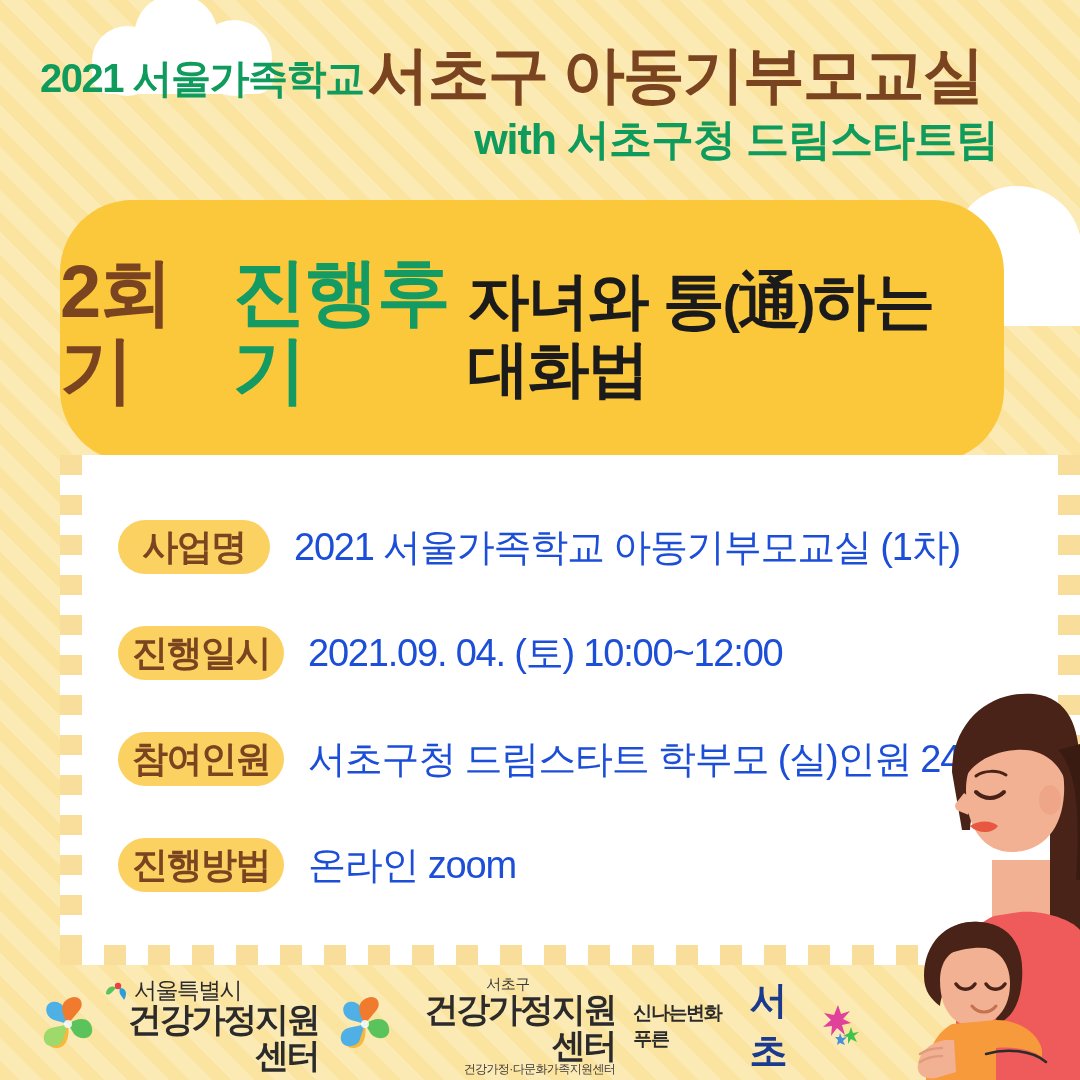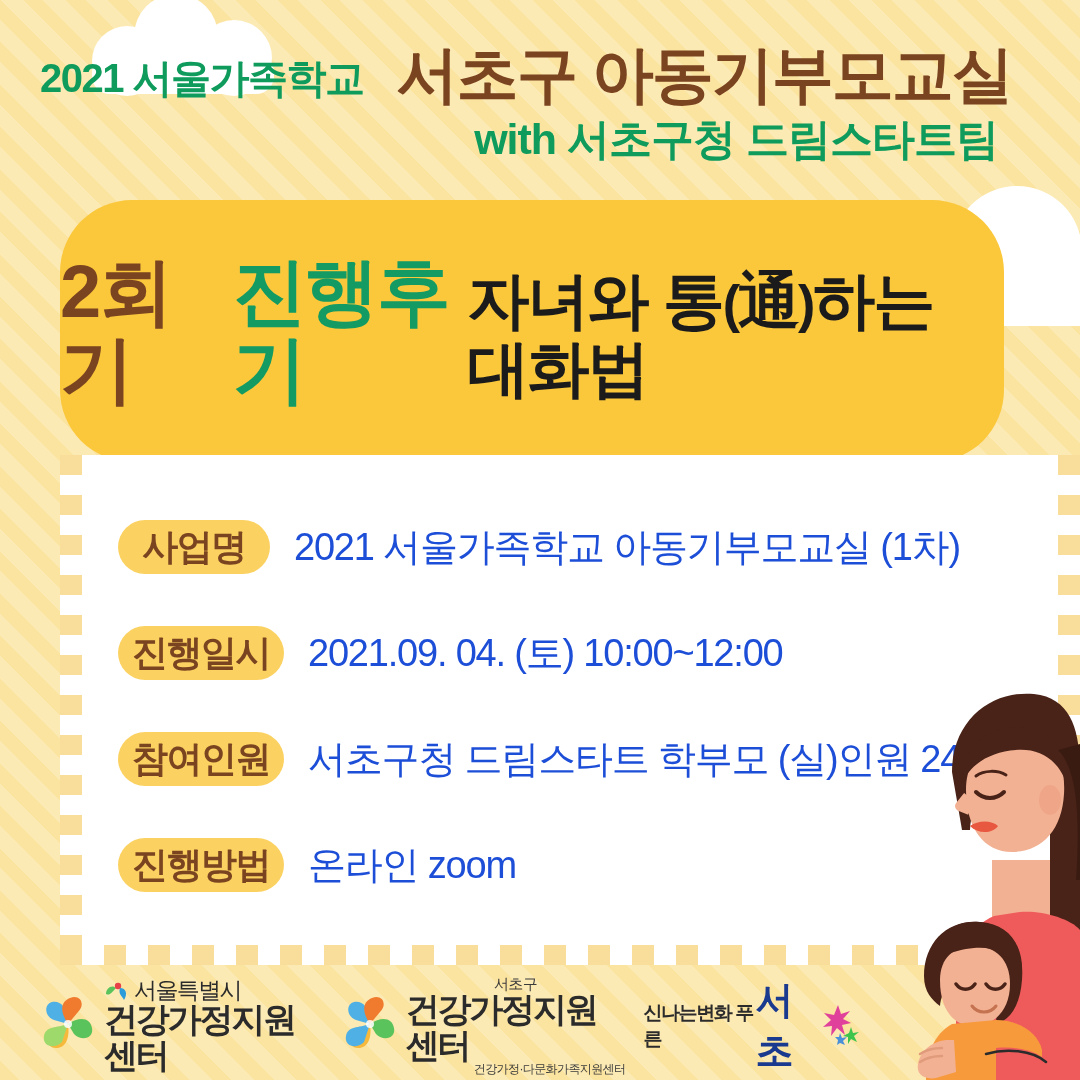--- a/index.html
+++ b/index.html
@@ -50,21 +50,21 @@
   .cloud-tr .base{ left:0px; top:78px; width:150px; height:62px; }
 
   
   .header{
     position:absolute; left:0; top:44px; width:1080px;
     padding:0 40px;
     text-align:left;
   }
   .head-line1{
     display:flex; align-items:baseline; justify-content:flex-start;
-    gap:33px; white-space:nowrap;
+    gap:4px; white-space:nowrap;
   }
   .head-small{
     font-size:40px; font-weight:bold; color:#0E9B5C;
     letter-spacing:-1.5px; line-height:1;
     transform:translateY(-4px);
   }
   .head-big{
     font-size:62px; font-weight:bold; color:#7B4420;
     letter-spacing:-2px; line-height:1;
   }
@@ -164,26 +164,26 @@
   .footer{
     position:absolute; left:0; bottom:0;
     width:860px; height:108px;
     display:flex; align-items:center; justify-content:center;
     gap:18px; padding-left:40px;
   }
   .logo{ display:flex; align-items:center; gap:8px; }
   .logo-txt{ display:flex; flex-direction:column; line-height:1.05; }
   .logo-sup{ font-size:15px; color:#3A3A3A; letter-spacing:-.6px; }
   .logo-main{
-    font-size:34px; font-weight:bold; color:#2B2B2B; letter-spacing:-2.2px;
+    font-size:34px; font-weight:bold; color:#2B2B2B; letter-spacing:-2.2px;text-align:right;
   }
   .logo-sub{ font-size:12px; color:#3A3A3A; letter-spacing:-.6px; text-align:right; }
   .seoul-mark{ display:flex; align-items:flex-end; gap:4px; }
   .seoul-word{ font-size:23px; color:#2B2B2B; letter-spacing:-1.6px; font-weight:500;}
-  .seocho-logo{ display:flex; align-items:center; gap:2px; }
+  .seocho-logo{ display:flex; align-items:center; gap:10px; }
   .seocho-slogan{ font-size:19px; color:#2B2B2B; letter-spacing:-1.4px; font-weight:bold; }
   .seocho-big{ font-size:38px; font-weight:bold; color:#1A3A8F; letter-spacing:-3px; }
 </style>
 </head>
 <body>
 
 <div class="poster">
 
   <div class="stripes"></div>
 

